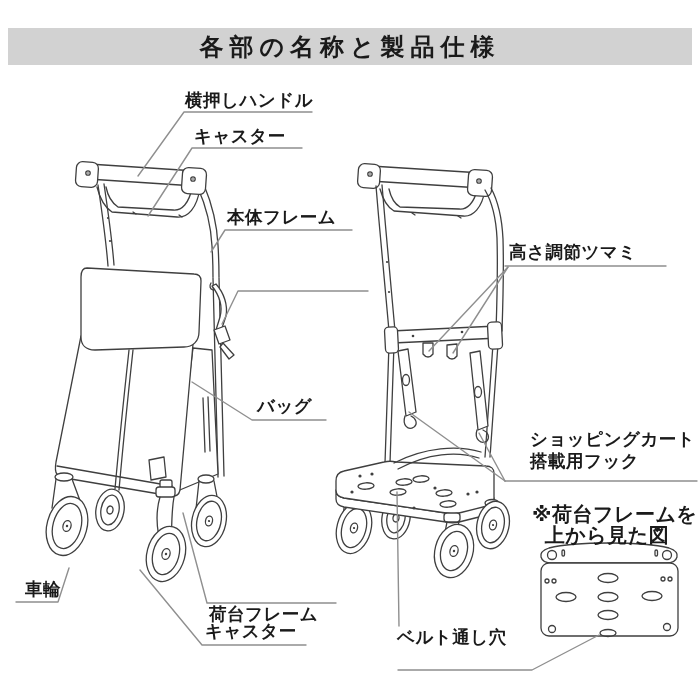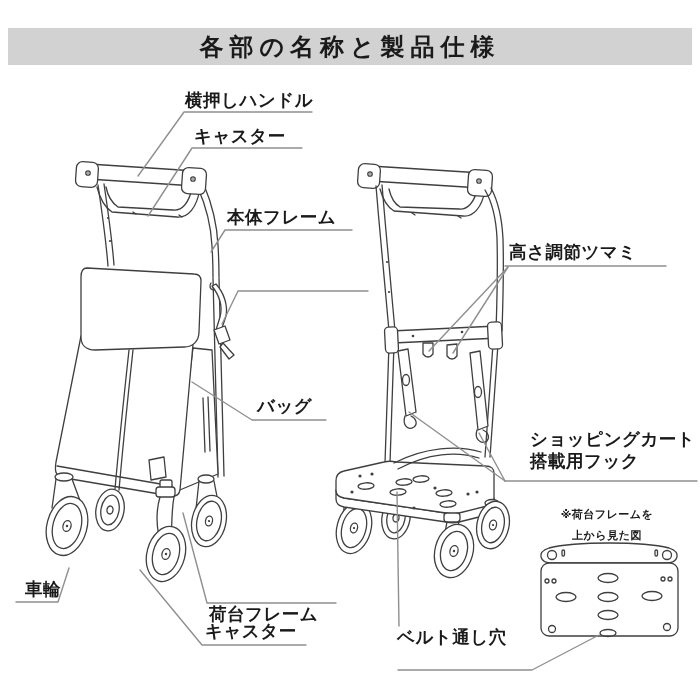--- a/index.html
+++ b/index.html
@@ -28,21 +28,21 @@
   svg.art{position:absolute;left:0;top:0;}
   .s{stroke:var(--line-color,#3f3f3f);stroke-width:1.3;fill:none;stroke-linecap:round;stroke-linejoin:round;}
   .sf{stroke:var(--line-color,#3f3f3f);stroke-width:1.3;fill:#ffffff;stroke-linecap:round;stroke-linejoin:round;}
   .dot{fill:var(--line-color,#3f3f3f);stroke:none;}
   .ldr{stroke:var(--leader-color,#8f8f8f);stroke-width:1.4;fill:none;stroke-linecap:round;stroke-linejoin:round;}
   .label{
     position:absolute;font-size:17.5px;font-weight:700;letter-spacing:0.5px;
     color:var(--text-color,#1a1a1a);white-space:nowrap;line-height:22px;
   }
   .label .ln2{display:block;}
-  .label.small{font-size:11px;line-height:21px;}
+  .label.small{font-size:20px;line-height:21px;}
   .label.center{text-align:center;}
 </style>
 </head>
 <body>
 
 <div class="stage">
 
   <div class="title-bar">
     <span class="title-text">各部の名称と製品仕様</span>
   </div>

